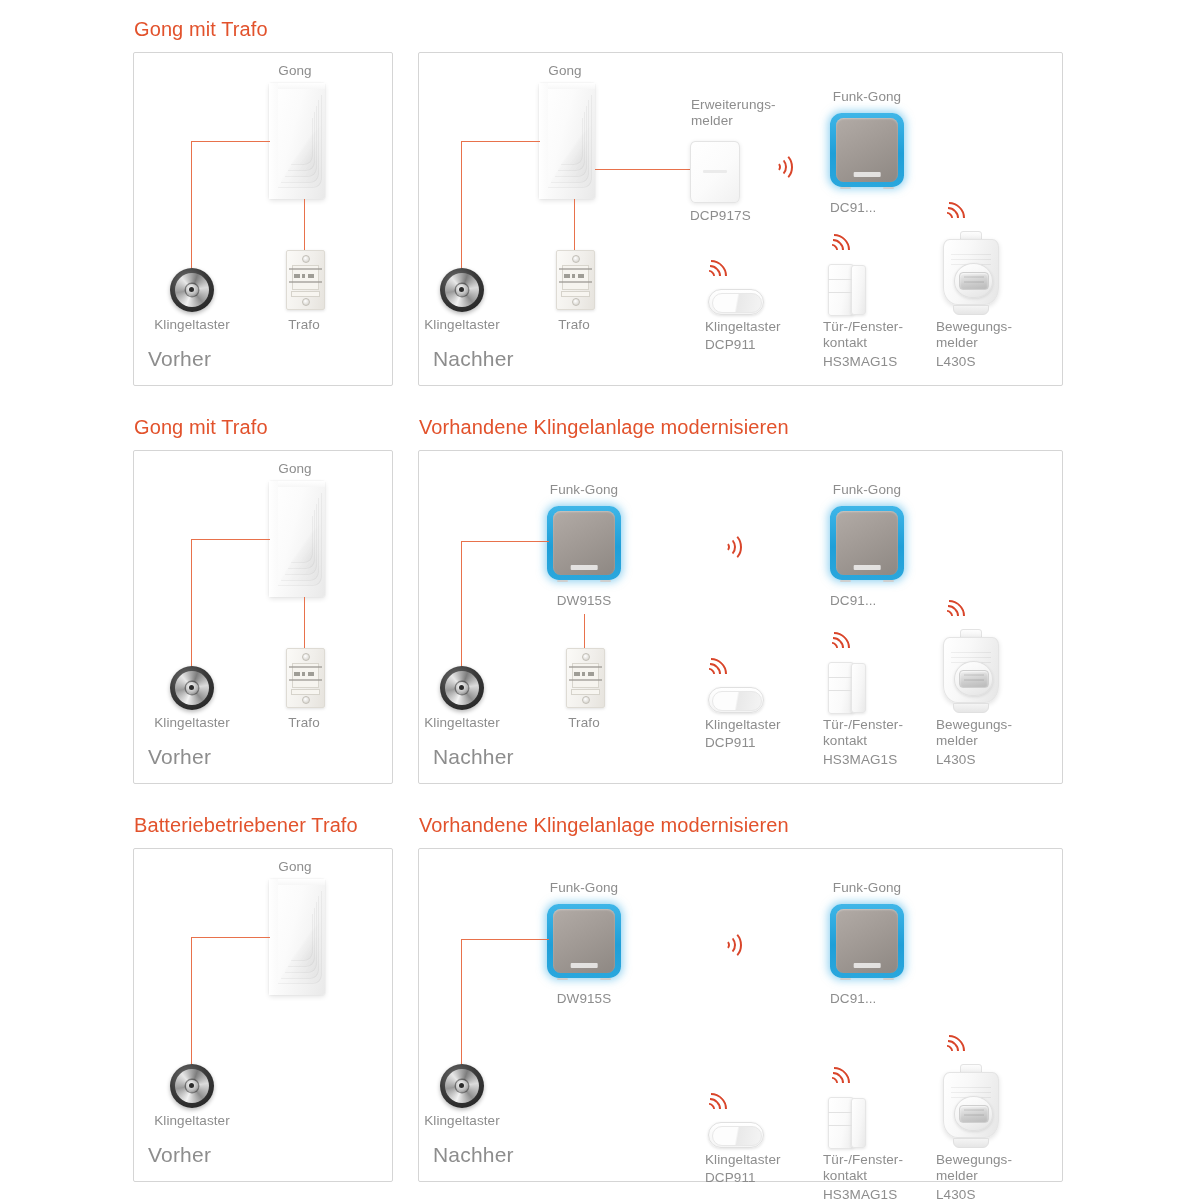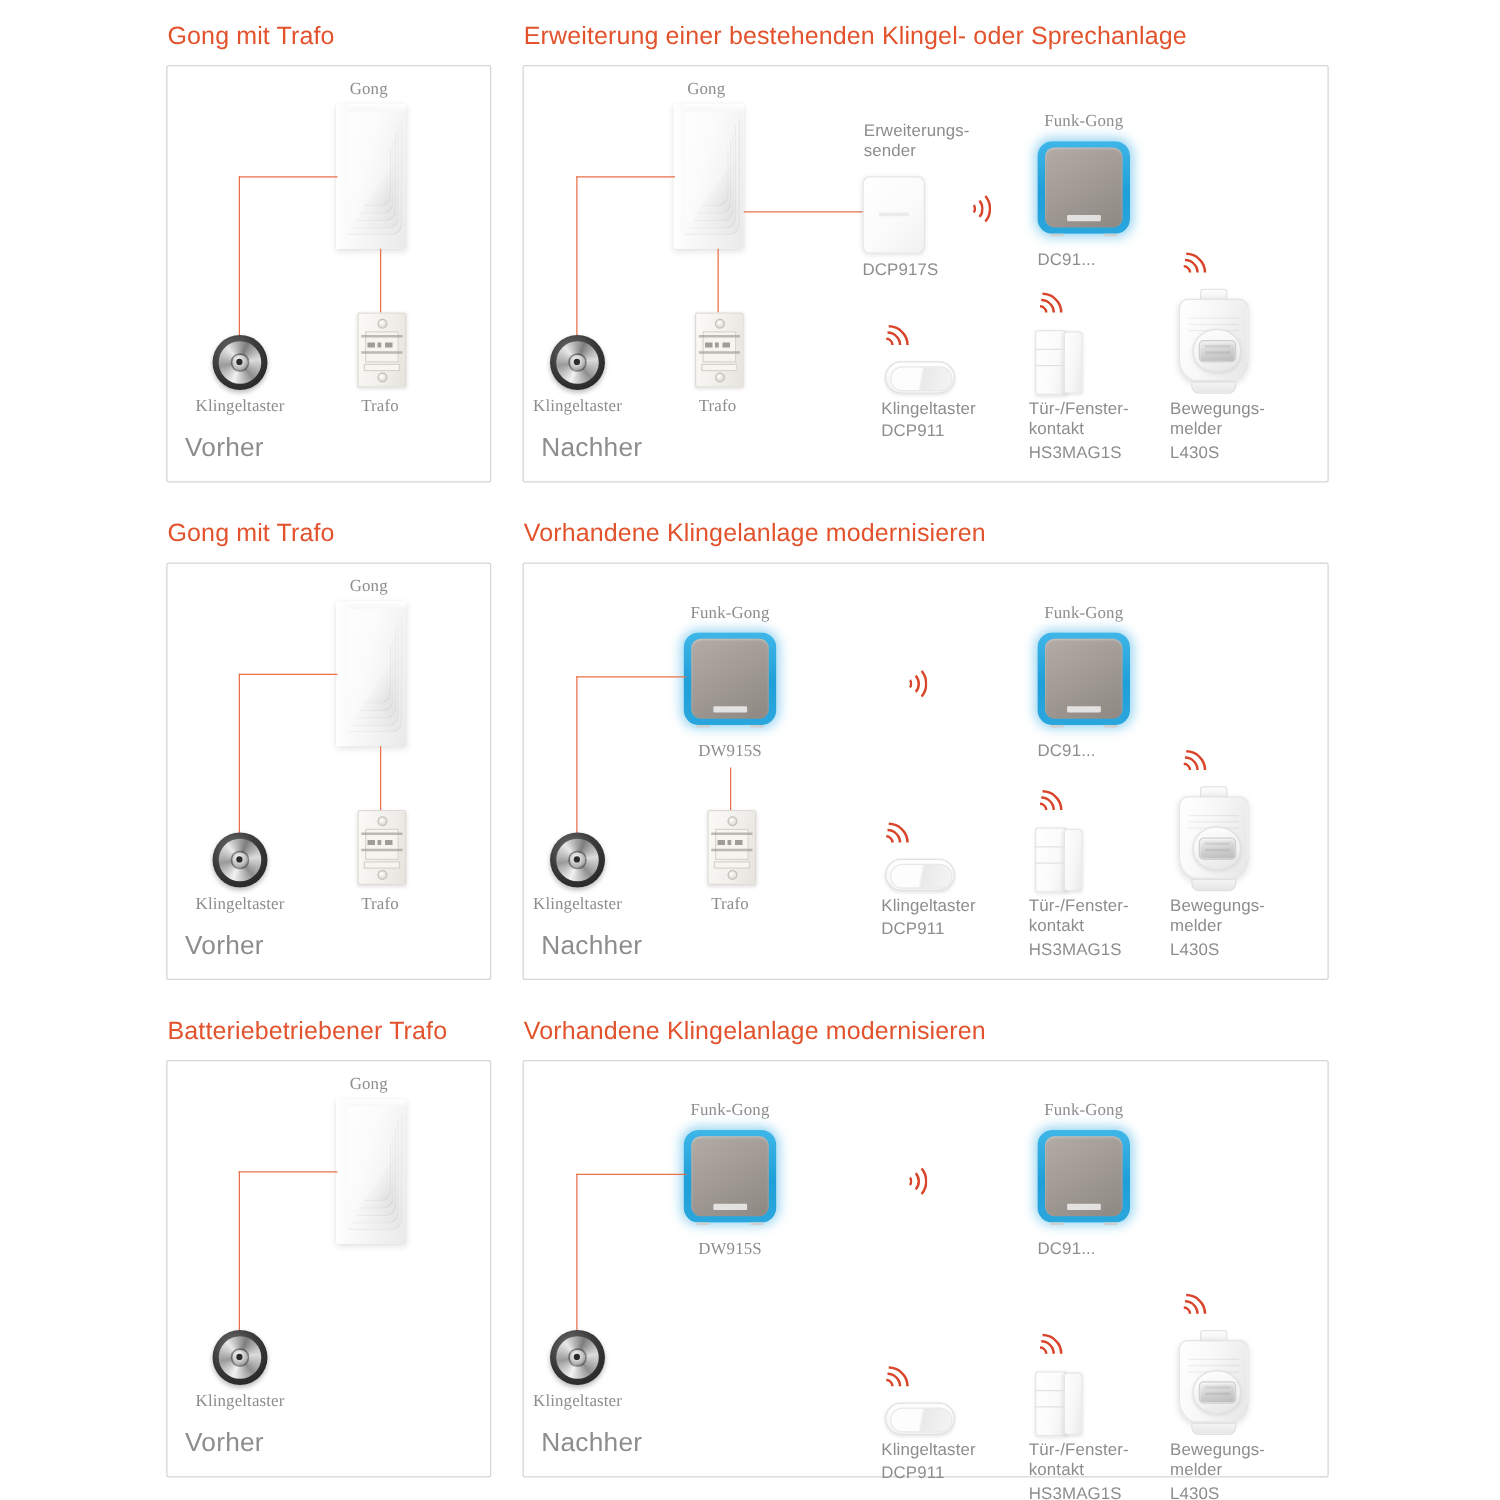--- a/index.html
+++ b/index.html
@@ -31,21 +31,21 @@
   }
   .stage{position:absolute;left:0;top:0;width:100%;height:100%;}
   .lbl{
     position:absolute;
     font-size:13.5px;
     color:#8d8d8d;
     line-height:16px;
     white-space:pre-line;
     letter-spacing:.1px;
   }
-  .lbl.c{transform:translateX(-50%);text-align:center;font-family:Liberation Serif, serif;}
+  .lbl.c{transform:translateX(-50%);text-align:center;}
   .bigstate{
     position:absolute;
     font-size:21px;
     color:#8d8d8d;
     letter-spacing:.2px;
   }
 
   
   .wire{position:absolute;background:#e8714b;}
   .wire.h{height:1.4px;}
@@ -206,21 +206,20 @@
     border-radius:50%;
     box-sizing:border-box;
   }
 </style>
 </head>
 <body>
 
 <div class="row" style="top:0;height:400px;">
 
   <div class="panel-title" style="left:134px;top:18px;">Gong mit Trafo</div>
-  <div class="panel-title" style="left:419px;top:18px;">Erweiterung einer bestehenden Klingel- oder Sprechanlage</div>
 
   <div class="panel" style="left:133px;top:52px;width:260px;height:334px;">
     <div class="stage">
       <div class="lbl c" style="left:161px;top:10px;">Gong</div>
 
       <div class="gong" style="left:135px;top:30px;width:56px;height:116px;">
         <div class="body"></div>
         <div class="topface"></div>
           <div class="leftface"></div>
         <div class="ridge" style="left:16%;top:10%;width:76%;height:80%;"></div>
@@ -292,21 +291,21 @@
         <div class="blk" style="left:40%;width:10%;top:40%;"></div>
         <div class="blk" style="left:56%;width:16%;top:40%;"></div>
         <div class="tline" style="top:52%;"></div>
         <div class="bar"></div>
       </div>
       <div class="lbl c" style="left:155px;top:264px;">Trafo</div>
 
       <div class="bigstate" style="left:14px;top:294px;">Nachher</div>
 
       <div class="lbl" style="left:272px;top:44px;">Erweiterungs-
-sender</div>
+melder</div>
       <div class="sender" style="left:271px;top:88px;width:48px;height:60px;">
         <div class="bq"></div>
       </div>
       <div class="lbl" style="left:271px;top:155px;">DCP917S</div>
 
       <div class="wave" style="left:354px;top:98px;width:26px;height:32px;">
         <span style="left:-2px;top:11px;width:10px;height:10px;"></span>
         <span style="left:-4px;top:6px;width:18px;height:20px;"></span>
         <span style="left:-6px;top:1px;width:26px;height:30px;"></span>
       </div>

